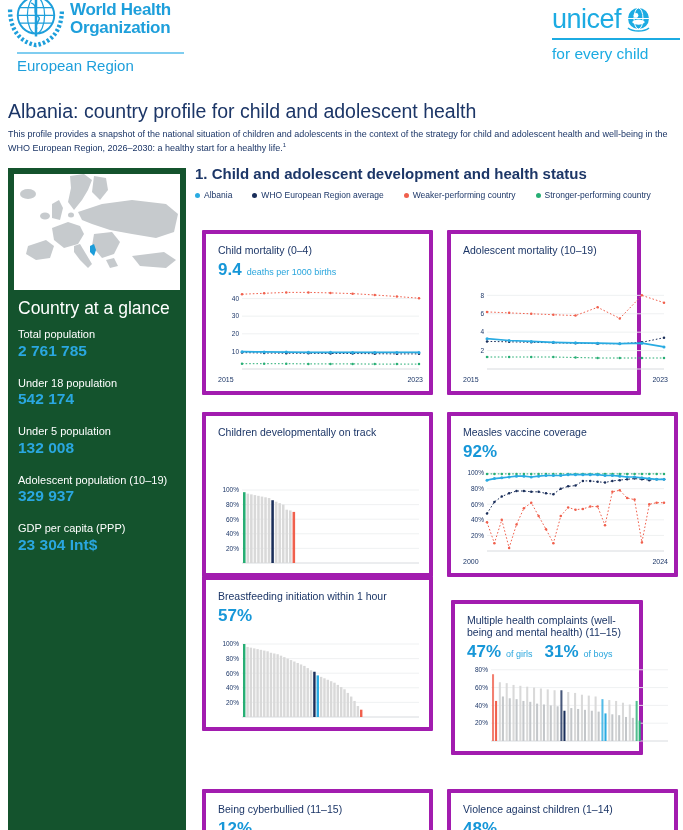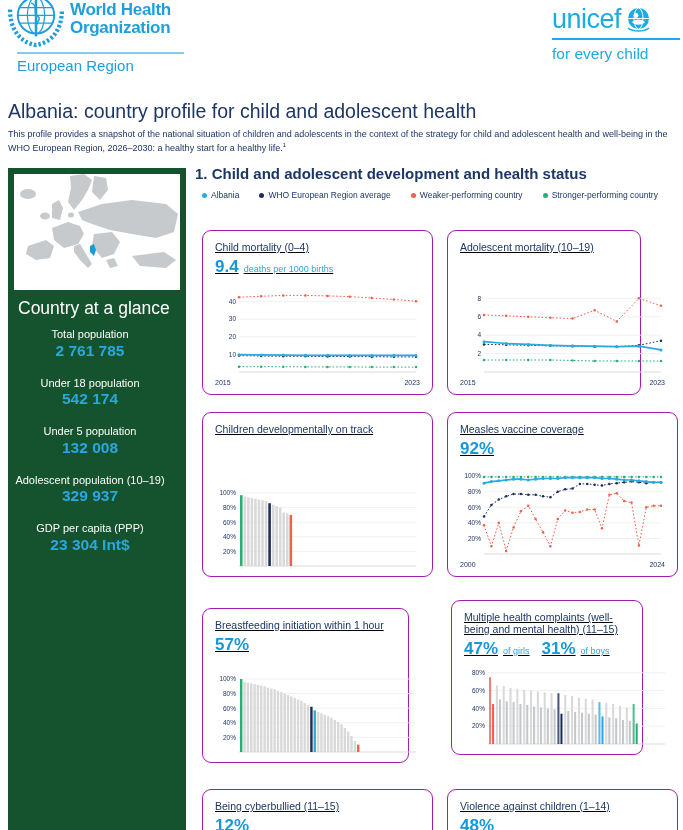--- a/index.html
+++ b/index.html
@@ -17,33 +17,33 @@
   .unicef-tag { color:#1cabe2; font-size:15.5px; margin-top:5px; }
 
   .page-title { position:absolute; left:8px; top:100px; width:672px; color:#1c3667; font-size:19.5px; font-weight:500; }
   .page-subtitle { position:absolute; left:8px; top:129px; width:668px; color:#1c3667; font-size:9px; line-height:10.5px; }
   .page-subtitle sup { font-size:6px; }
 
   
   .sidebar { position:absolute; left:8px; top:168px; width:178px; height:662px; background:#14532d; }
   .map-box { position:absolute; left:6px; top:6px; width:166px; height:116px; background:#ffffff; }
   .glance-title { position:absolute; left:10px; top:130px; color:#ffffff; font-size:17.5px; font-weight:400; }
-  .stats { position:absolute; left:2px; top:160px; width:160px;text-align:center; }
+  .stats { position:absolute; left:10px; top:160px; width:160px; }
   .stat { margin-bottom:17px; }
   .stat-label { color:#ffffff; font-size:11px; line-height:12.5px; }
   .stat-value { color:#2aa7e0; font-size:15.5px; font-weight:700; line-height:19px; }
 
   
   .section-title { position:absolute; left:195px; top:165px; width:485px; color:#1c3667; font-size:15px; font-weight:700; }
-  .legend { position:absolute; left:195px; top:190px; width:470px; display:flex; flex-wrap:wrap; column-gap:20px; row-gap:3px;justify-content:center; }
+  .legend { position:absolute; left:195px; top:190px; width:470px; display:flex; flex-wrap:wrap; column-gap:20px; row-gap:3px; }
   .legend-item { display:flex; align-items:center; gap:4px; }
   .legend-dot { width:5px; height:5px; border-radius:50%; flex:0 0 auto; }
   .legend-label { color:#1c3667; font-size:8.5px; }
 
-  .card { position:absolute; background:#fff; border:1px solid #a21caf; border-radius:9px; padding:10px 12px 0 12px;text-decoration:underline; }
+  .card { position:absolute; background:#fff; border:4px solid #a21caf; border-radius:1px; padding:10px 12px 0 12px; }
   .card-title { color:#1c3667; font-size:10.5px; font-weight:500; line-height:12px; }
   .value-row { margin-top:4px; display:flex; align-items:baseline; flex-wrap:wrap; }
   .card-value { color:#1797d8; font-size:17px; font-weight:700; }
   .card-unit { color:#2aa6dd; font-size:9px; margin-left:5px; margin-right:12px; }
   svg.chart { position:absolute; left:10px; bottom:6px; }
   text.tick { font-family:"Liberation Sans", sans-serif; font-size:6.5px; fill:#1c3667; }
   text.xlab { font-family:"Liberation Sans", sans-serif; font-size:7px; fill:#1c3667; }
 </style>
 </head>
 <body>
@@ -422,21 +422,21 @@
           <circle cx="166.125" cy="12.009615384615387" r="1.5" fill="#29abe2"></circle>
           <circle cx="173.5" cy="12.009615384615387" r="1.5" fill="#29abe2"></circle>
           <circle cx="180.875" cy="12.788461538461533" r="1.5" fill="#29abe2"></circle>
           <circle cx="188.25" cy="13.567307692307693" r="1.5" fill="#29abe2"></circle>
           <circle cx="195.625" cy="14.346153846153854" r="1.5" fill="#29abe2"></circle>
           <circle cx="203" cy="14.346153846153854" r="1.5" fill="#29abe2"></circle>
           <text x="2" y="99" text-anchor="start" class="xlab">2000</text>
           <text x="207" y="99" text-anchor="end" class="xlab">2024</text>
         </svg>
       </section>
-      <section class="card" style="left: 202px; top: 608px; width: 207px; height: 155px;">
+      <section class="card" style="left: 202px; top: 576px; width: 231px; height: 155px;">
         <div class="card-title">Breastfeeding initiation within 1 hour</div>
         <div class="value-row">
           <span class="card-value">57%</span>
         </div>
         <svg class="chart" width="209" height="80" viewBox="0 0 209 80">
           <line x1="26" y1="61.4" x2="203" y2="61.4" stroke="#edeff1" stroke-width="0.9"></line>
           <text x="23" y="63.699999999999996" text-anchor="end" class="tick">20%</text>
           <line x1="26" y1="46.8" x2="203" y2="46.8" stroke="#edeff1" stroke-width="0.9"></line>
           <text x="23" y="49.099999999999994" text-anchor="end" class="tick">40%</text>
           <line x1="26" y1="32.2" x2="203" y2="32.2" stroke="#edeff1" stroke-width="0.9"></line>

